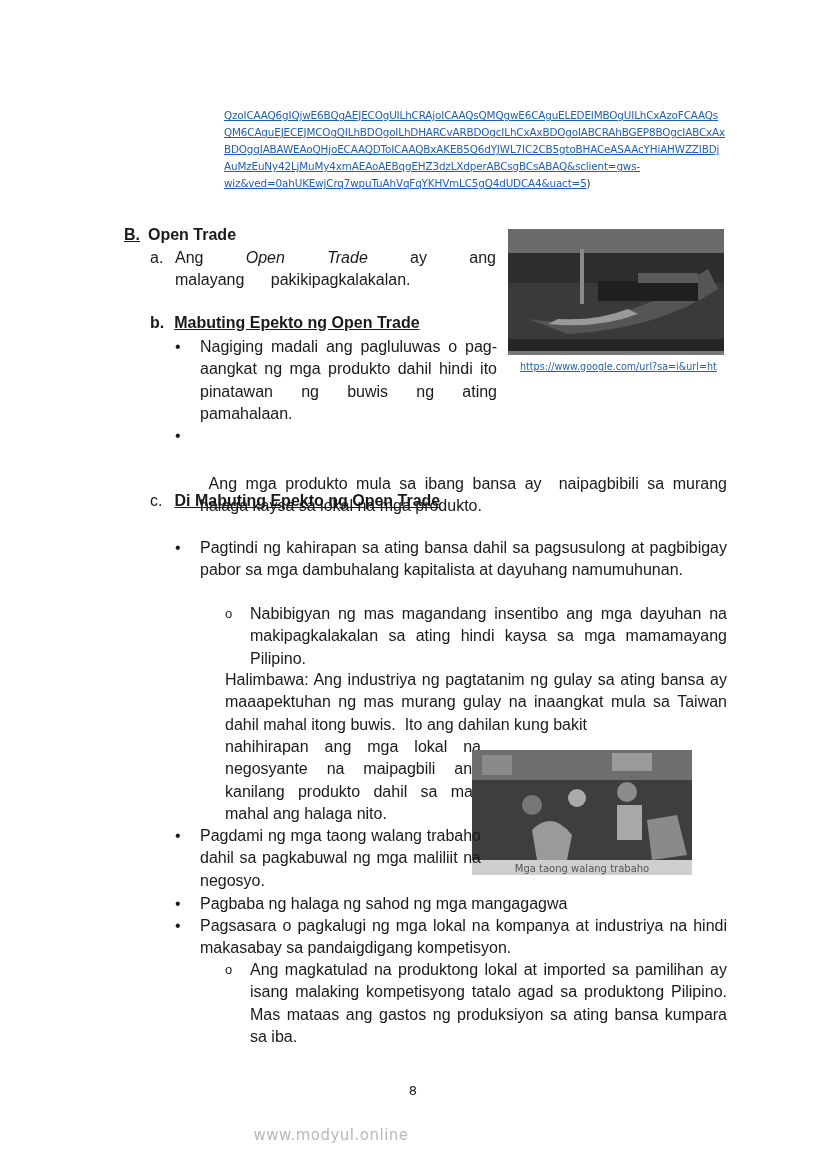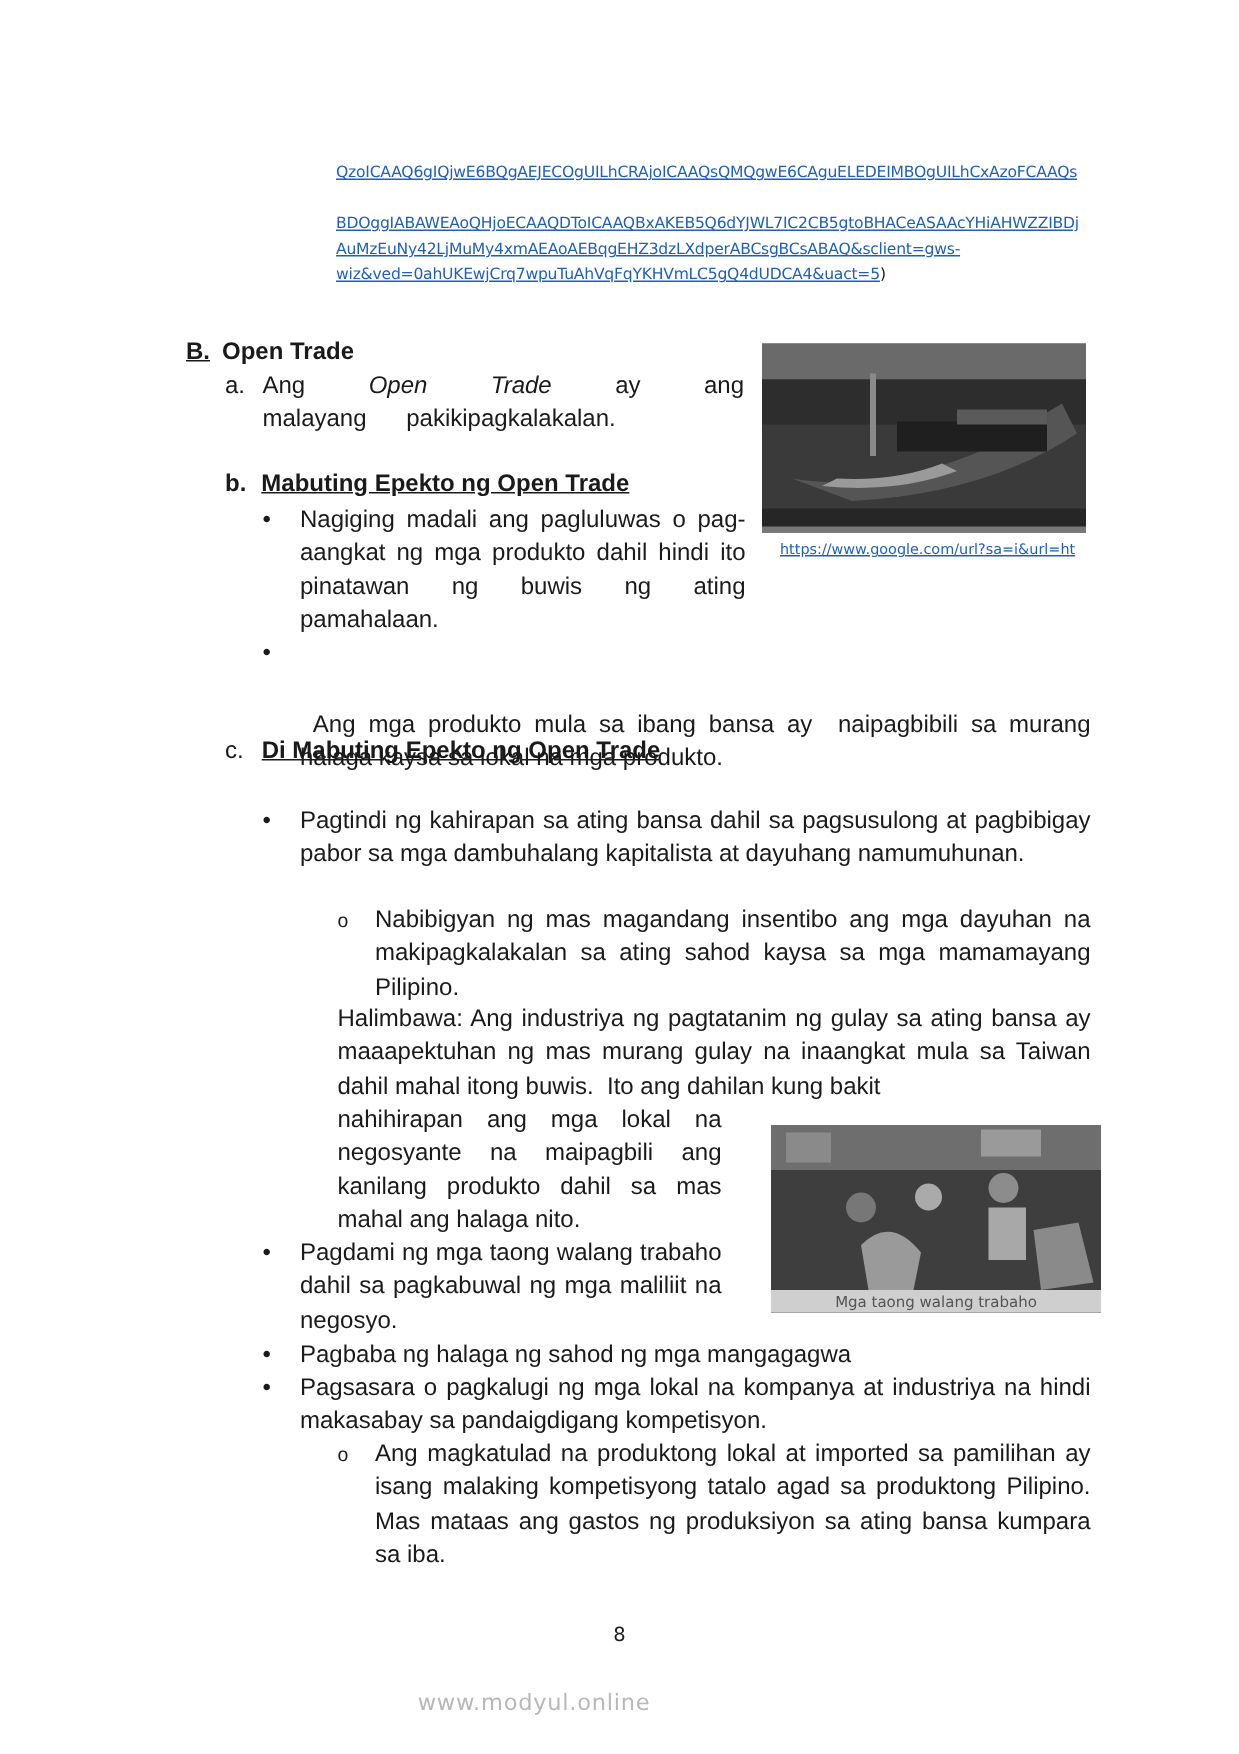--- a/index.html
+++ b/index.html
@@ -18,29 +18,29 @@
   .item-a { left: 150px; top: 247px; width: 346px; }
   .label { position: absolute; left: 0; }
   .body { margin-left: 25px; }
   .sub { font-weight: bold; font-size: 16px; }
   .sub .t { text-decoration: underline; }
   .bullet { position: absolute; left: 0; top: 0; }
   .img { background: #3d3d3d; overflow: hidden; }
   .caption-link { font-family: "DejaVu Sans", sans-serif; font-size: 9.6px; color: #1f5fb8; text-decoration: underline; }
   .pagenum { left: 0; width: 826px; top: 1083px; text-align: center; font-size: 13px; font-family: "DejaVu Sans", sans-serif; }
   .watermark { left: 0; width: 662px; top: 1126px; text-align: center; font-size: 15px; color: #b8b8b8;
-               font-family: "DejaVu Sans", sans-serif; letter-spacing: 0.5px; padding-left: 25px; }
+               font-family: "DejaVu Sans", sans-serif; letter-spacing: 0.5px; }
 </style>
 </head>
 <body>
 
 <div class="abs urlblock">
   <span class="link">
     <span>QzoICAAQ6gIQjwE6BQgAEJECOgUILhCRAjoICAAQsQMQgwE6CAguELEDEIMBOgUILhCxAzoFCAAQs</span><br>
-    <br>
+    <span>QM6CAguEJECEJMCOgQILhBDOgoILhDHARCvARBDOgcILhCxAxBDOgoIABCRAhBGEP8BOgcIABCxAx</span><br>
     <span>BDOggIABAWEAoQHjoECAAQDToICAAQBxAKEB5Q6dYJWL7IC2CB5gtoBHACeASAAcYHiAHWZZIBDj</span><br>
     <span>AuMzEuNy42LjMuMy4xmAEAoAEBqgEHZ3dzLXdperABCsgBCsABAQ&amp;sclient=gws-</span><br>
     <span>wiz&amp;ved=0ahUKEwjCrq7wpuTuAhVqFqYKHVmLC5gQ4dUDCA4&amp;uact=5</span></span><span class="paren">)</span>
 </div>
 
 <div class="abs heading-b">
   <span class="letter">B.</span><span class="title">Open Trade</span>
 </div>
 
 <div class="abs txt item-a">
@@ -80,27 +80,27 @@
 <div class="abs sub" style="left:150px; top:492px;text-align:center;">
   <span style="font-weight:normal;">c.</span><span class="t" style="margin-left:12px;">Di Mabuting Epekto ng Open Trade</span>
 </div>
 
 <div class="abs txt" style="left:175px; top:537px; width:552px;">
   <span class="bullet">•</span>
   <div class="j" style="margin-left:25px;">Pagtindi ng kahirapan sa ating bansa dahil sa pagsusulong at pagbibigay pabor sa mga dambuhalang kapitalista at dayuhang namumuhunan.</div>
 </div>
 <div class="abs txt" style="left:225px; top:603px; width:502px;">
   <span class="bullet" style="font-size:13px;">o</span>
-  <div class="j" style="margin-left:25px;">Nabibigyan ng mas magandang insentibo ang mga dayuhan na makipagkalakalan sa ating sahod kaysa sa mga mamamayang Pilipino.</div>
+  <div class="j" style="margin-left:25px;">Nabibigyan ng mas magandang insentibo ang mga dayuhan na makipagkalakalan sa ating hindi kaysa sa mga mamamayang Pilipino.</div>
 </div>
 
 <div class="abs txt j" style="left:225px; top:669px; width:502px; white-space: pre-wrap;">Halimbawa: Ang industriya ng pagtatanim ng gulay sa ating bansa ay maaapektuhan ng mas murang gulay na inaangkat mula sa Taiwan dahil mahal itong buwis.  Ito ang dahilan kung bakit</div>
 <div class="abs txt j" style="left:225px; top:736px; width:256px;">nahihirapan ang mga lokal na negosyante na maipagbili ang kanilang produkto dahil sa mas mahal ang halaga nito.</div>
 
-<div class="abs img" style="left:514px; top:750px; width:220px; height:125px; background:#4a4a4a;">
+<div class="abs img" style="left:472px; top:750px; width:220px; height:125px; background:#4a4a4a;">
   <svg width="220" height="125">
     <rect x="0" y="0" width="220" height="110" fill="#3e3e3e"></rect>
     <rect x="0" y="0" width="220" height="30" fill="#6e6e6e"></rect>
     <rect x="10" y="5" width="30" height="20" fill="#8a8a8a"></rect>
     <rect x="140" y="3" width="40" height="18" fill="#9a9a9a"></rect>
     <circle cx="60" cy="55" r="10" fill="#777"></circle>
     <circle cx="105" cy="48" r="9" fill="#aaa"></circle>
     <circle cx="155" cy="42" r="10" fill="#8c8c8c"></circle>
     <rect x="145" y="55" width="25" height="35" fill="#a8a8a8"></rect>
     <path d="M60 80 Q80 60 100 85 L95 110 L65 110 Z" fill="#9a9a9a"></path>

